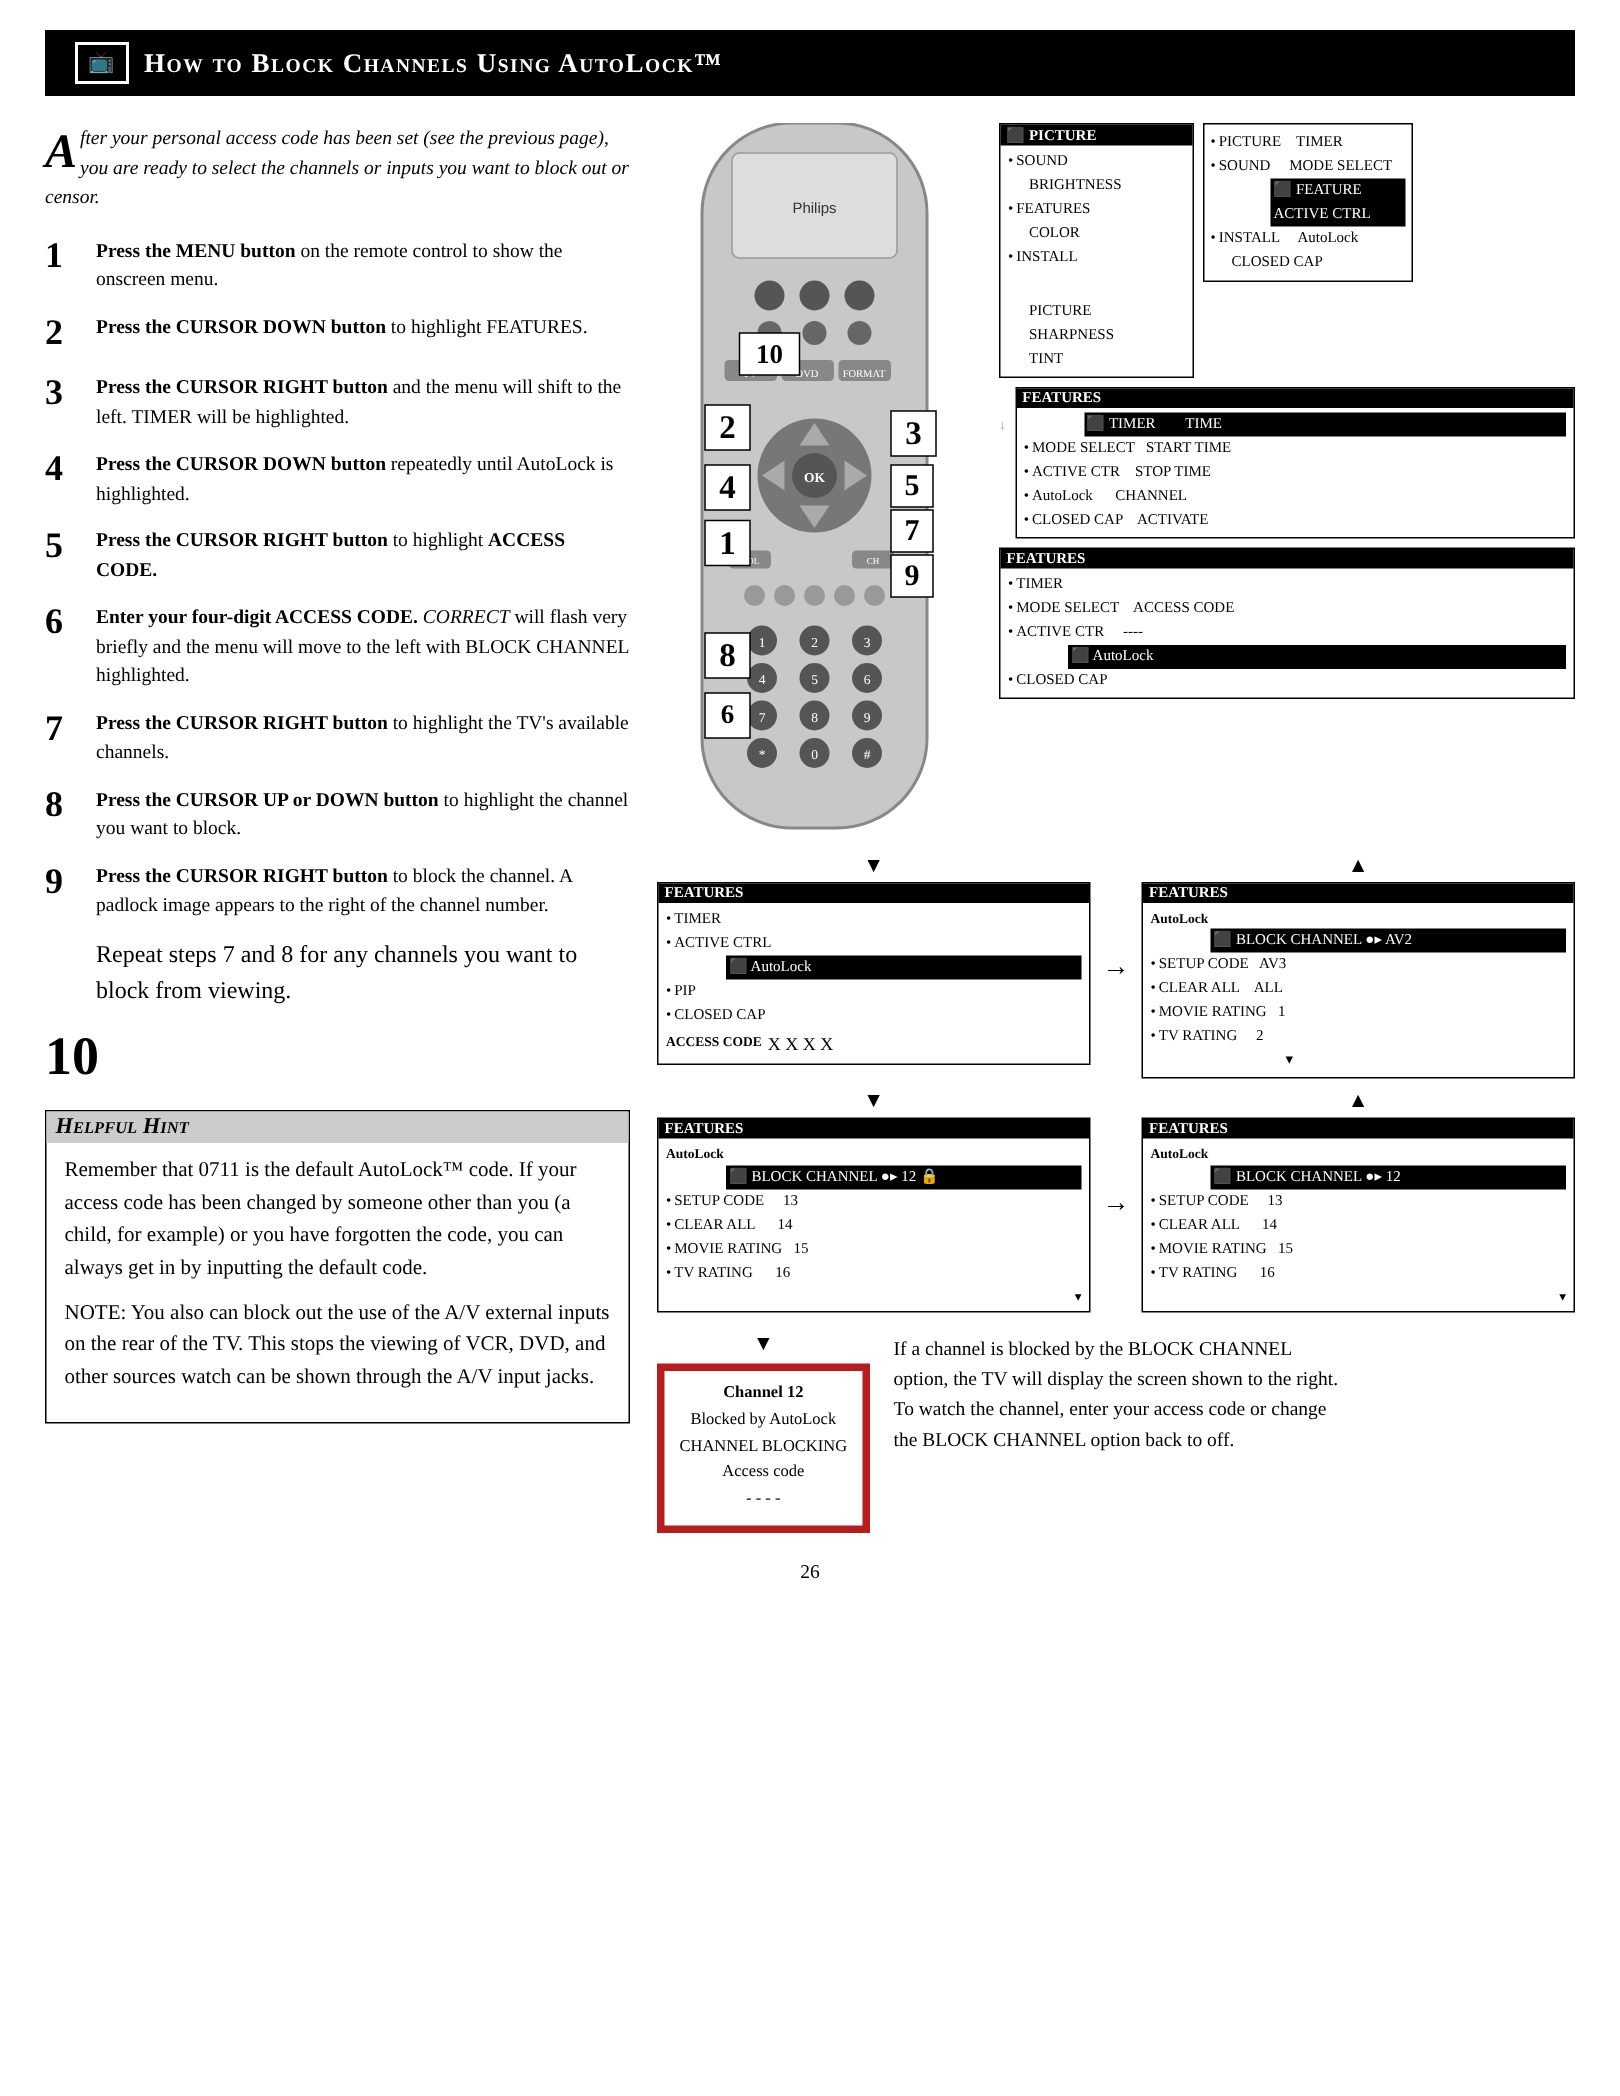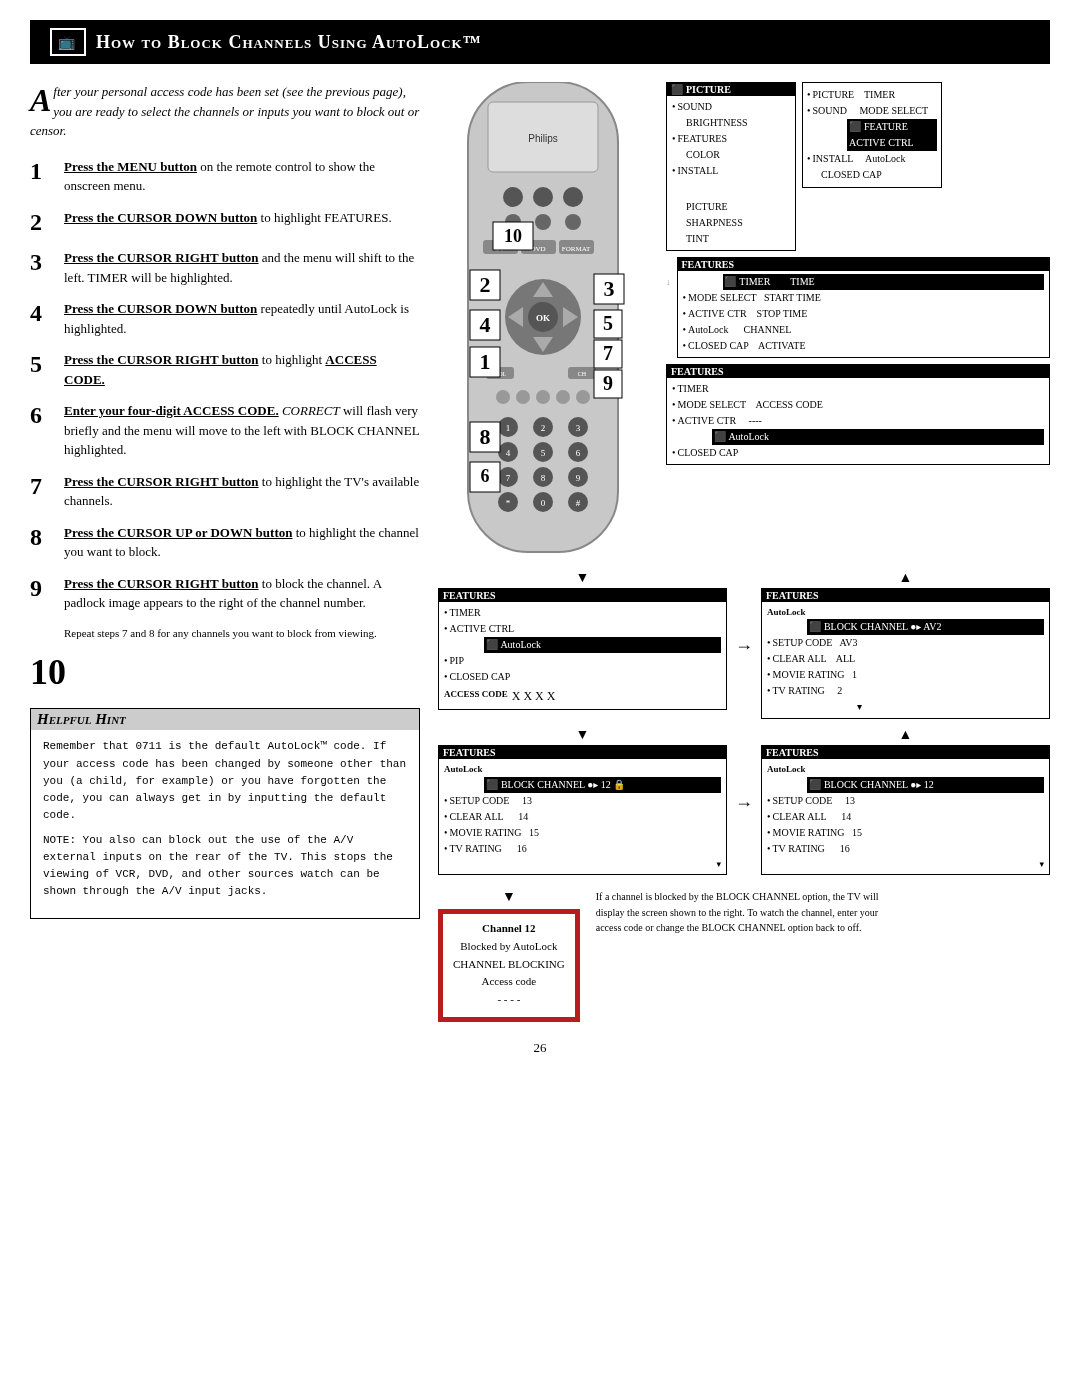--- a/index.html
+++ b/index.html
@@ -84,25 +84,24 @@
     .step-num.large {
       font-size: 36px;
       min-width: 34px;
     }
     .step-content {
       font-size: 13px;
       line-height: 1.5;
     }
     .step-content b {
       font-weight: bold;
-      text-decoration: underline;
     }
 
     .repeat-note {
-      font-size: 11px;
+      font-size: 16px;
       line-height: 1.5;
       margin-bottom: 10px;
       margin-left: 34px;
     }
 
     .helpful-hint-box {
       border: 1px solid #000;
       padding: 10px 12px;
       margin-top: 14px;
     }
@@ -110,23 +109,22 @@
       font-variant: small-caps;
       font-style: italic;
       font-weight: bold;
       font-size: 15px;
       background: #ccc;
       padding: 2px 6px;
       margin: -10px -12px 8px -12px;
       display: block;
     }
     .helpful-hint-body {
-      font-size: 11px;
+      font-size: 14px;
       line-height: 1.55;
-      font-family: Liberation Mono, monospace;
     }
     .helpful-hint-body p {
       margin-bottom: 8px;
     }
 
     
     .right-col {
       flex: 1;
       display: flex;
       flex-direction: column;
@@ -178,21 +176,21 @@
       font-weight: bold;
       font-size: 11px;
       margin-bottom: 4px;
     }
     .channel-blocked-line {
       font-size: 11px;
       line-height: 1.6;
     }
 
     .bottom-right-text {
-      font-size: 10px;
+      font-size: 13px;
       line-height: 1.55;
       max-width: 300px;
     }
 
     
     .page-num {
       text-align: center;
       font-size: 13px;
       margin-top: 18px;
     }

